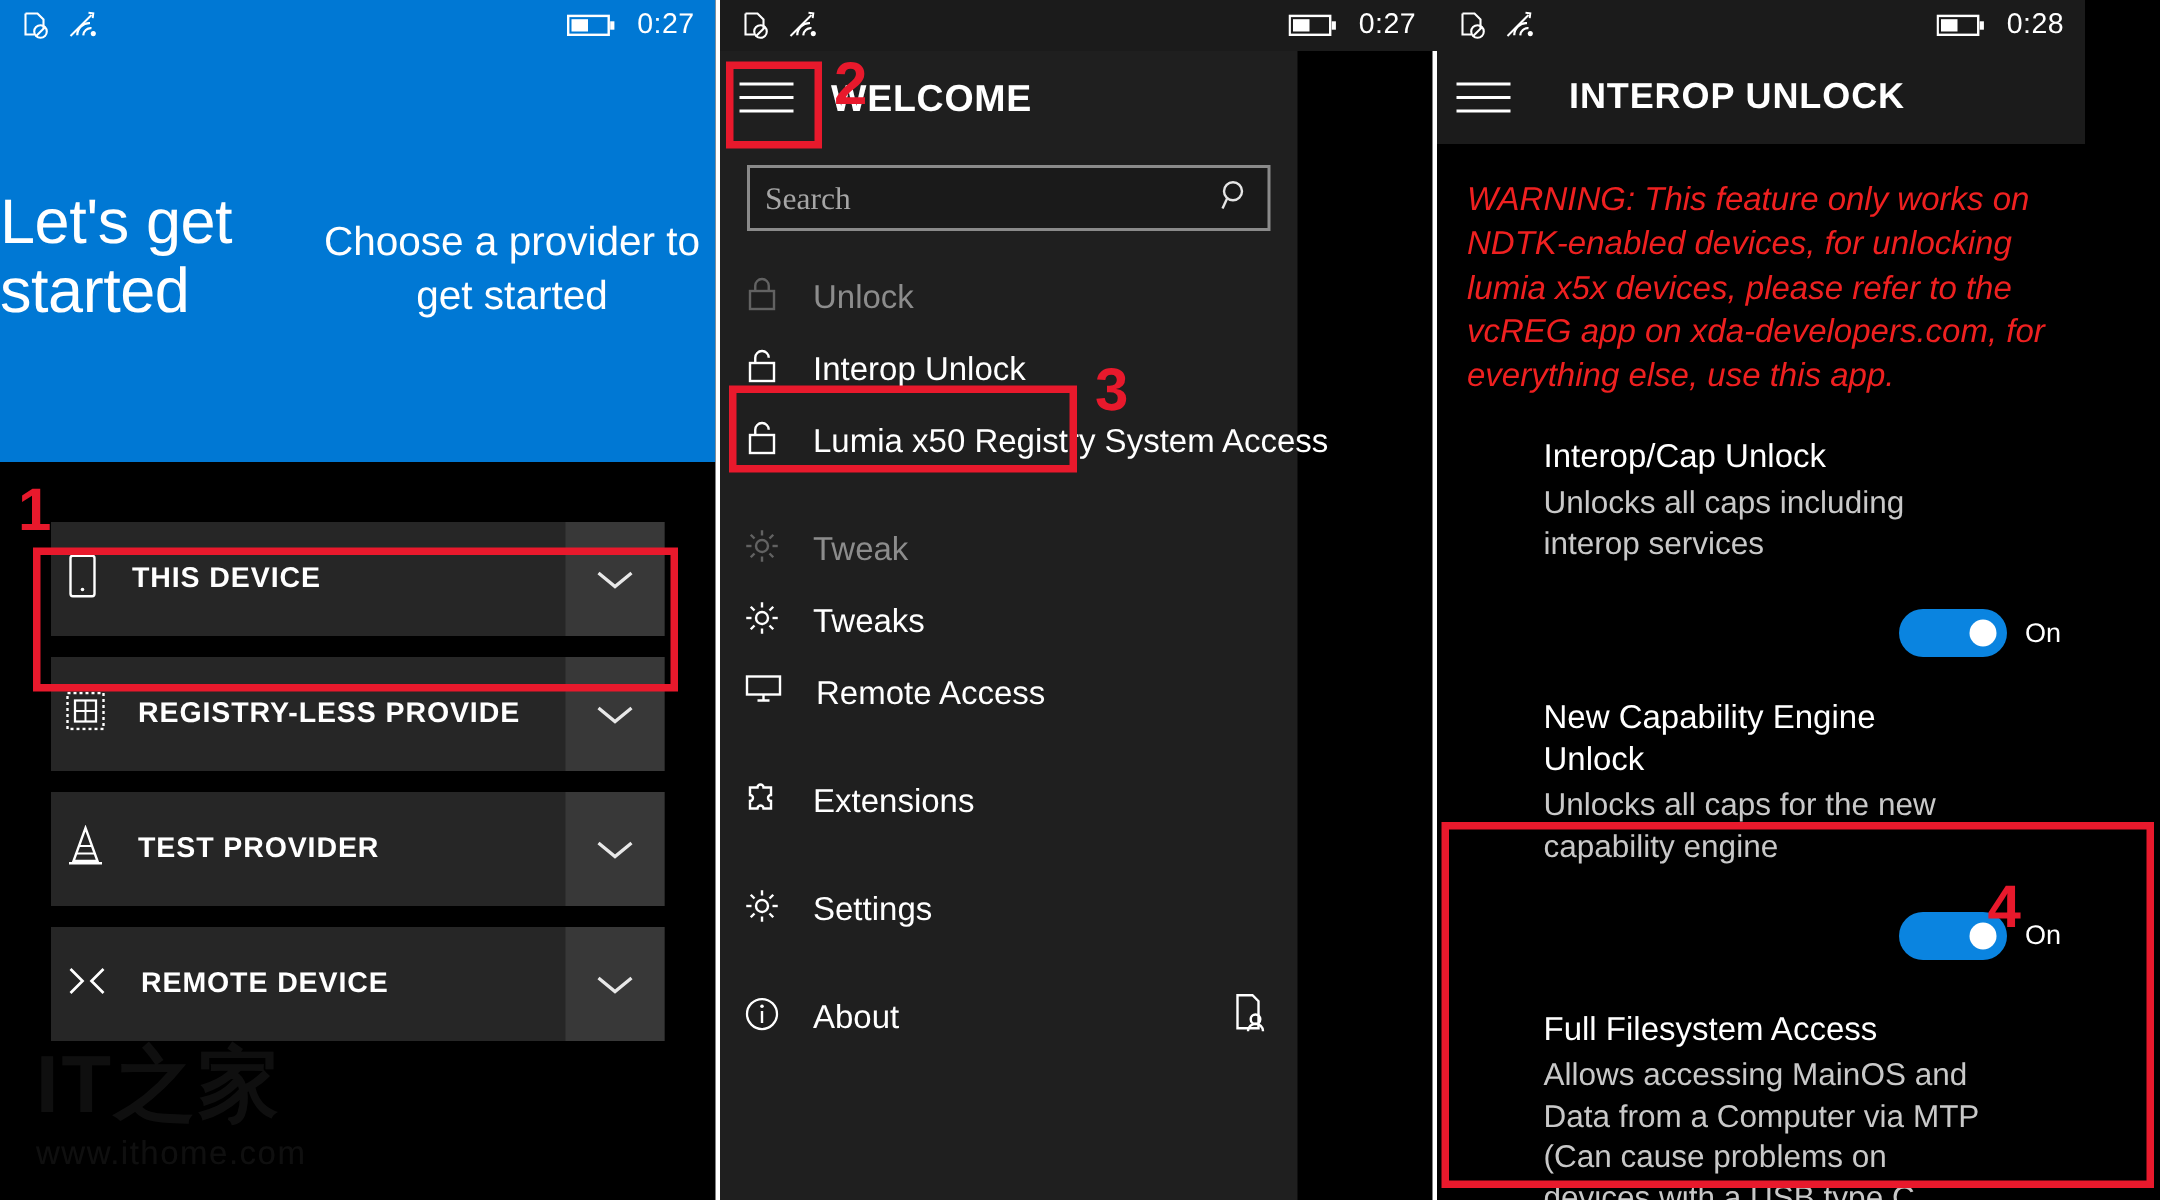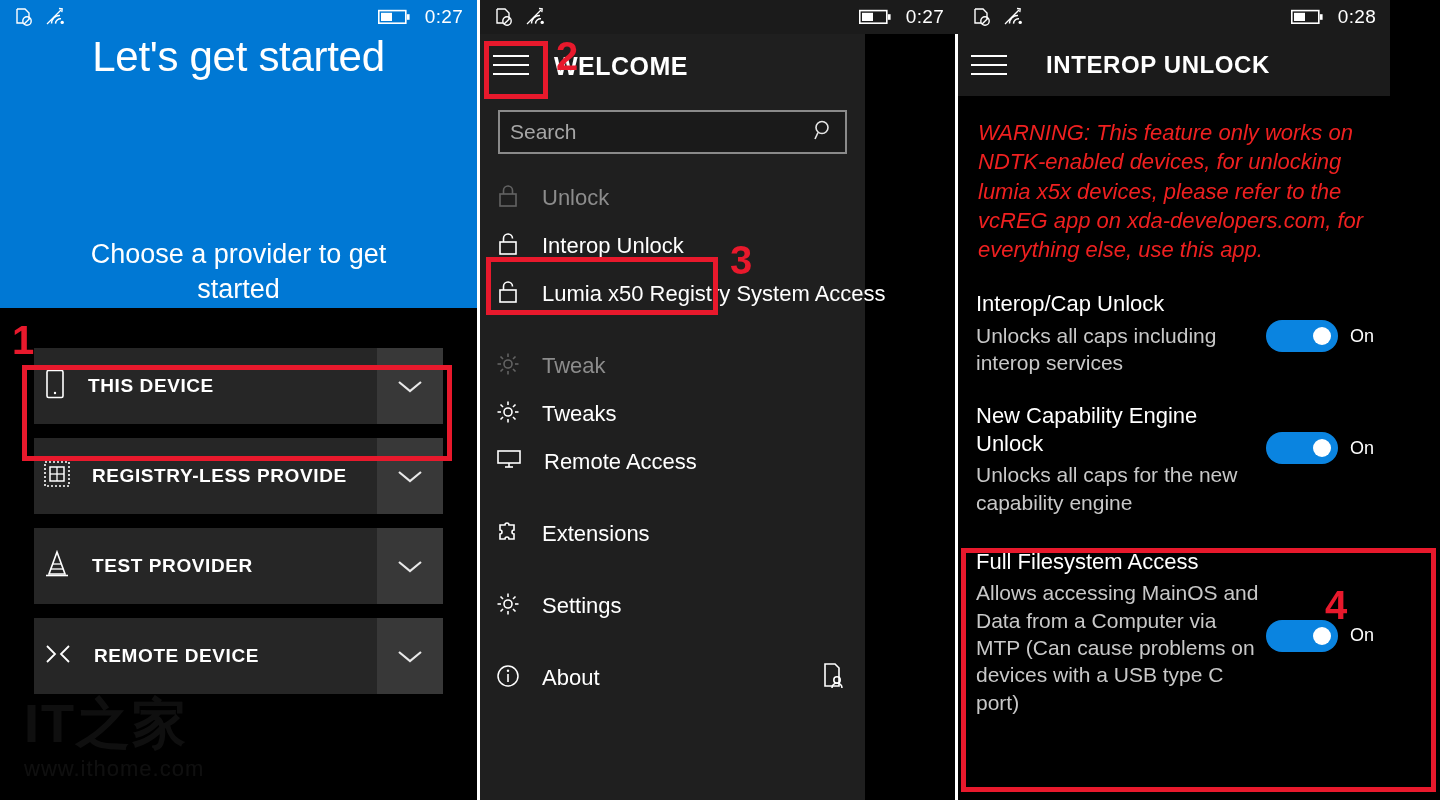--- a/index.html
+++ b/index.html
@@ -17,22 +17,22 @@
 
   
   .statusbar { position:relative; height:34px; display:flex; align-items:center;
                padding:0 14px; color:#fff; }
   .sb-left { display:flex; align-items:center; gap:11px; }
   .sb-right { margin-left:auto; display:flex; align-items:center; gap:14px; }
   .sb-time { font-size:19px; letter-spacing:.3px; }
   .ico-svg { display:block; }
 
   
-  .hero { background:#0078d4; height:274px; display:flex; flex-direction:column;
-          align-items:center; justify-content:space-between; }
+  .hero { background:#0078d4; height:274px; display:flex; flex-direction:row;
+          align-items:center; justify-content:flex-end; }
   .hero-title { color:#fff; font-size:42px; font-weight:400; letter-spacing:-.3px; line-height:1.1; }
   .hero-sub { color:#fff; font-size:27px; font-weight:400; line-height:1.32;
               text-align:center; margin-top:18px; max-width:370px; }
 
   .providers { padding:0; position:relative; }
   .prov-row { position:relative; display:flex; align-items:stretch; height:76px;
               margin:0 34px 14px 34px; background:#262626; }
   .prov-main { flex:1; display:flex; align-items:center; gap:22px; padding-left:10px;
                overflow:hidden; }
   .prov-label { color:#fff; font-size:19px; font-weight:bold; letter-spacing:.6px;
@@ -62,38 +62,38 @@
   .fly-header { height:62px; display:flex; align-items:center; }
   .burger { width:62px; height:62px; display:flex; align-items:center; justify-content:center; }
   .burger-lines { width:36px; }
   .burger-lines span { display:block; height:2px; background:#fff; margin:7px 0; }
   .fly-title { color:#fff; font-size:25px; font-weight:bold; letter-spacing:.5px;
                position:absolute; left:74px; top:52px; white-space:nowrap; z-index:6; }
 
   .searchbox { margin:14px 18px 0 18px; height:44px; border:2px solid #8a8a8a;
                background:#1a1a1a; display:flex; align-items:center; padding:0 10px; }
   .searchbox input { flex:1; background:transparent; border:0; outline:0; color:#cfcfcf;
-                     font-size:21px; font-family:Liberation Sans, sans-serif; }
+                     font-size:21px; font-family:Liberation Serif, serif; }
   .searchbox input::placeholder { color:#a6a6a6; }
 
   .menu { margin-top:20px; }
   .menu-item { display:flex; align-items:center; gap:22px; height:48px; padding-left:16px;
                position:relative; }
   .menu-item .mlabel { font-size:22px; white-space:nowrap; }
   .menu-item.enabled .mlabel { color:#fff; }
   .menu-item.disabled .mlabel { color:#8c8c8c; }
   .menu-item.disabled svg { opacity:.55; }
   .mspacer { height:24px; }
   .trail-icon { position:absolute; right:18px; top:50%; transform:translateY(-50%); }
 
   
   .p3-head { height:62px; display:flex; align-items:center; background:#1b1b1b; }
   .p3-title { color:#fff; font-size:24px; font-weight:bold; letter-spacing:.6px; }
   .warning { color:#ef2020; font-size:22px; line-height:1.33; padding:22px 20px 4px 20px;font-style:italic; }
-  .setting { display:flex; align-items:flex-start; padding:18px 16px 0 18px; }
+  .setting { display:flex; align-items:center; padding:18px 16px 0 18px;flex-direction:column; }
   .set-text { width:292px; }
   .set-title { color:#fff; font-size:22px; line-height:1.25; }
   .set-desc { color:#c8c8c8; font-size:21px; line-height:1.3; margin-top:4px; }
   .set-ctrl { display:flex; align-items:center; gap:12px; margin-left:auto; padding-top:30px; }
   .toggle { width:72px; height:32px; border-radius:16px; background:#0a84e0; position:relative; }
   .toggle .knob { position:absolute; right:7px; top:50%; transform:translateY(-50%);
                   width:18px; height:18px; border-radius:50%; background:#fff; }
   .toggle-label { color:#fff; font-size:18px; }
 
   

